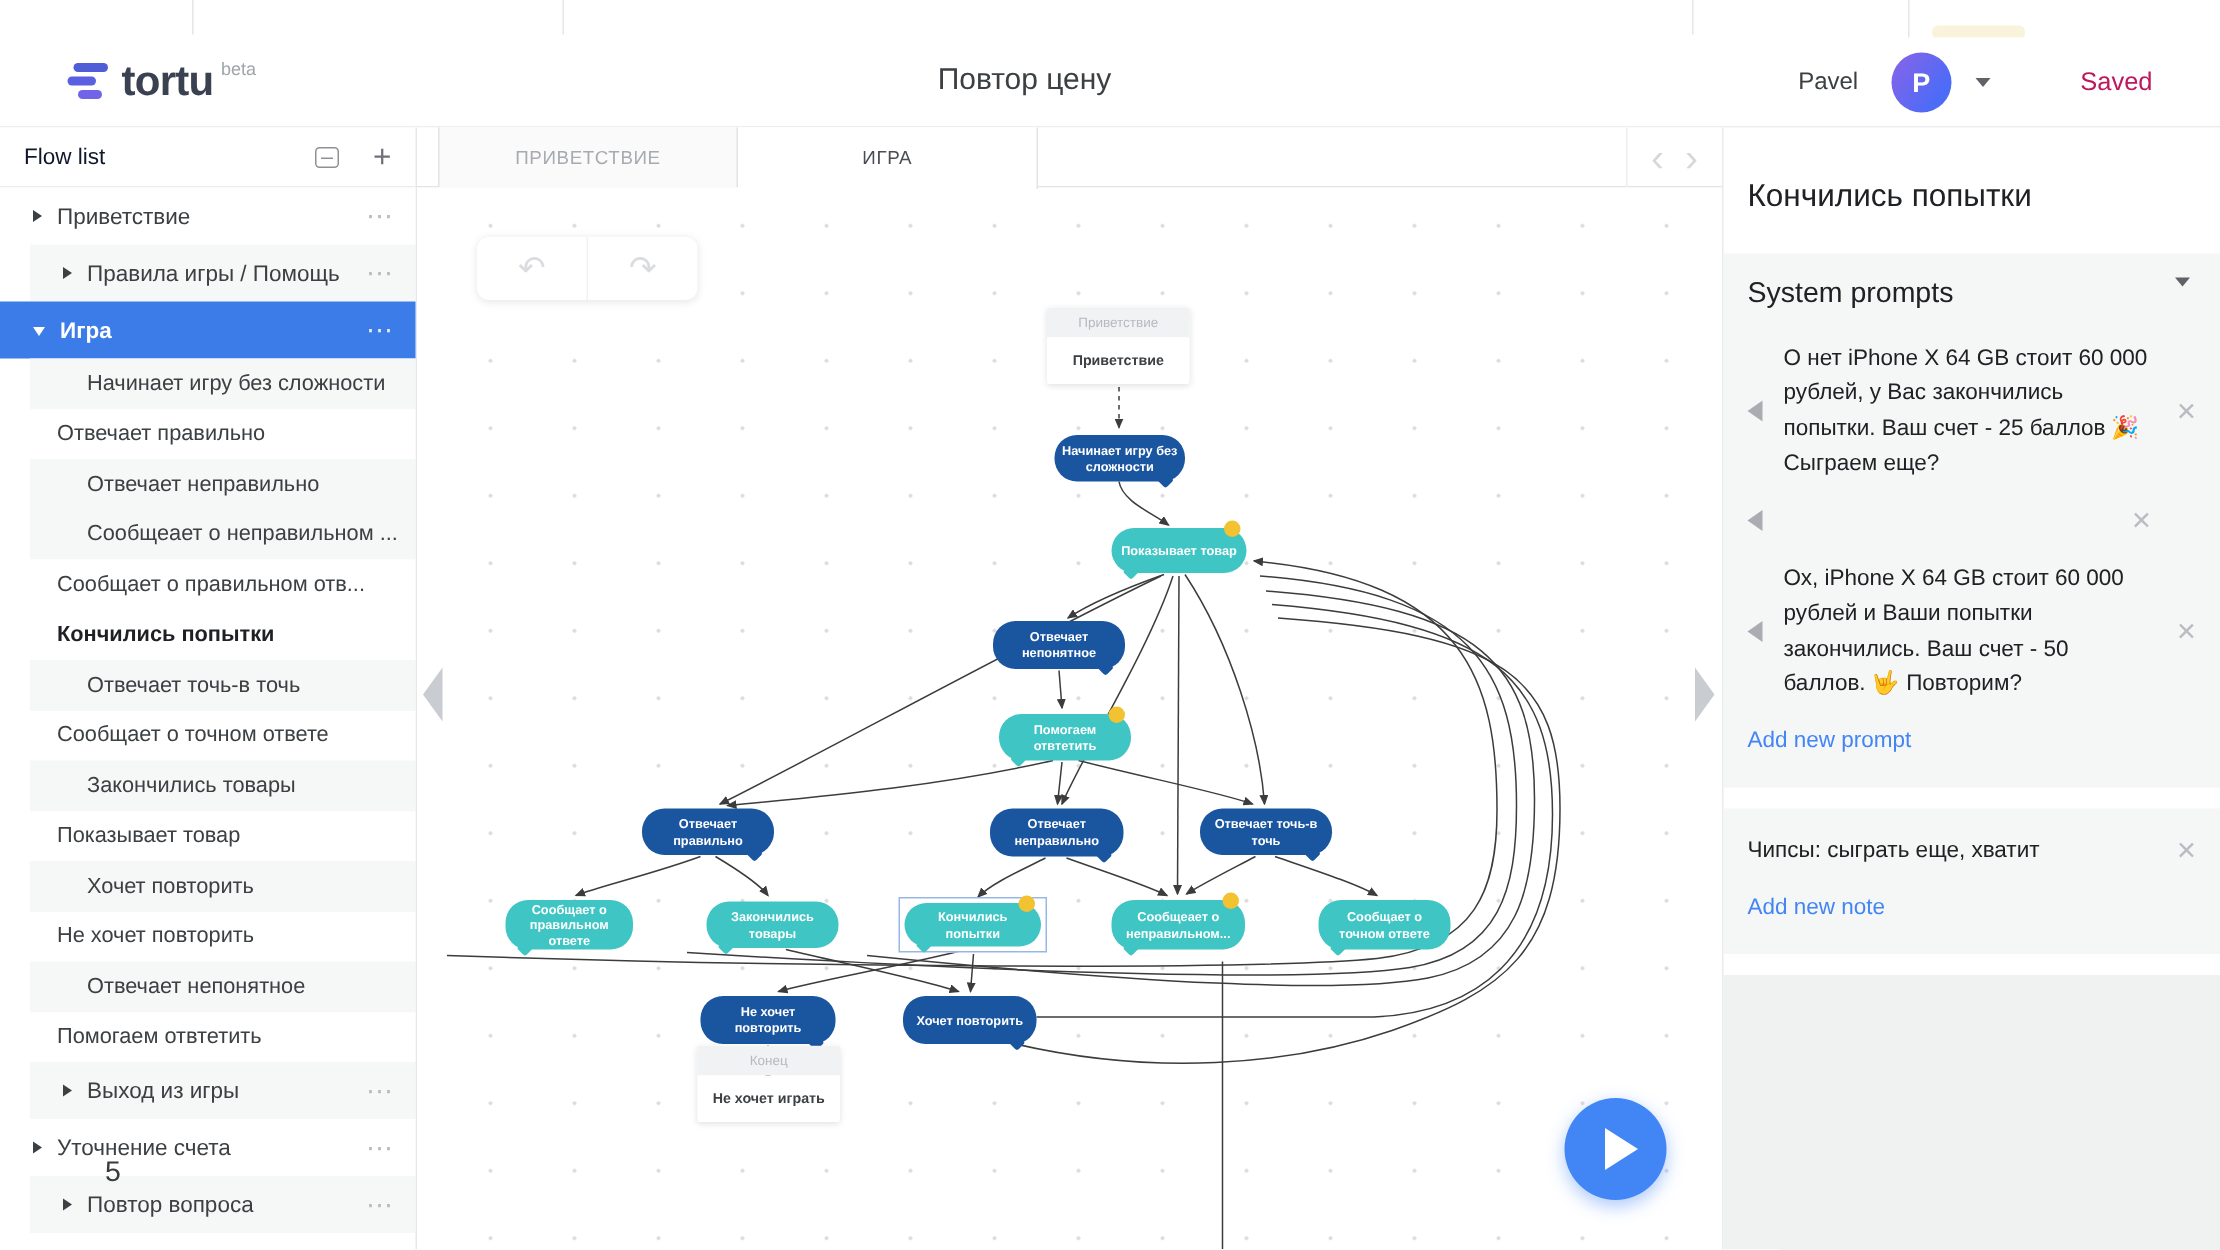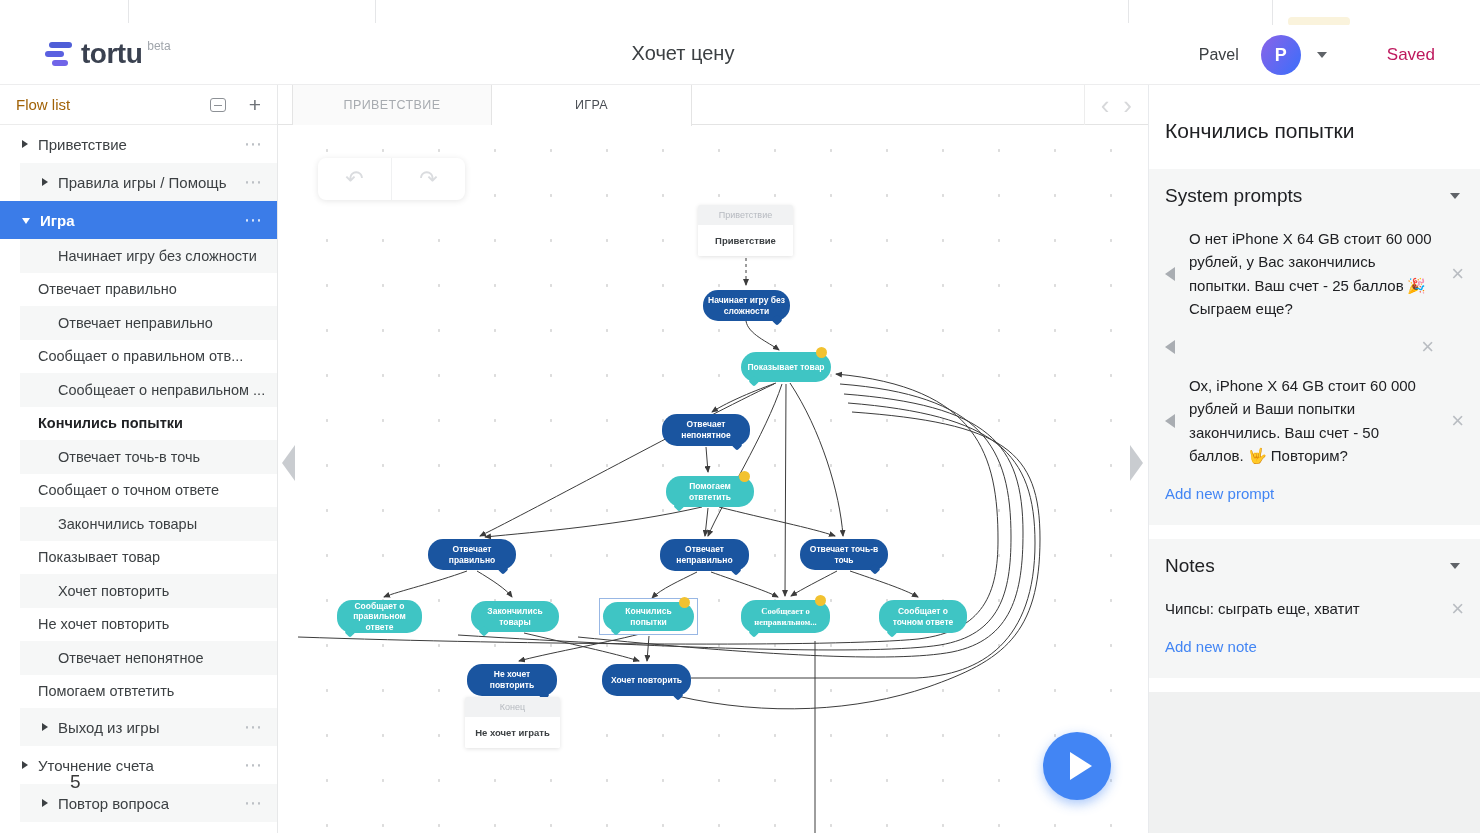--- a/index.html
+++ b/index.html
@@ -32,21 +32,21 @@
   .user-caret { width:0; height:0; border:5px solid transparent; border-top:6px solid #5f6368;
                 margin-left:16px; margin-top:5px; }
   .save-status { font-size:17px; color:#be185d; margin-left:60px; margin-right:45px; }
 
   
   .main { display:flex; height:748px; }
 
   
   .sidebar { width:278px; flex:none; border-right:1px solid #e7e8e9; position:relative; background:#fff; }
   .sidebar-header { height:40px; display:flex; align-items:center; padding:0 16px; border-bottom:1px solid #ececec; }
-  .sidebar-title { font-size:15px; color:#a16207; }
+  .sidebar-title { font-size:15px; color:#0f172a; }
   .collapse-all-icon { margin-left:auto; width:16px; height:14px; border:1.5px solid #8d9196; border-radius:3px; position:relative; cursor:pointer; }
   .collapse-all-icon::after { content:""; position:absolute; left:3px; right:3px; top:50%; height:1.5px; background:#8d9196; }
   .add-flow-icon { margin-left:23px; font-size:21px; font-weight:300; color:#6f7378; line-height:1; cursor:pointer; }
   .add-flow-icon::before { content:"+"; }
   .flow-list { }
   .srow { display:flex; align-items:center; padding-left:22px; cursor:pointer; background:#fff; }
   .srow.alt { background:#f6f7f7;margin-left:20px; }
   .srow.group { height:38px; font-size:15px; }
   .srow.child { height:33.5px; font-size:14.5px; padding-left:38px; }
   .srow.child.active .slabel { font-weight:700; color:#1f2023; }
@@ -110,21 +110,21 @@
   .play-button { position:absolute; left:765px; top:607px; width:68px; height:68px; border-radius:50%;
                  background:#4285f4; box-shadow:0 4px 12px rgba(66,133,244,.45);
                  display:flex; align-items:center; justify-content:center; z-index:5; cursor:pointer; }
   .play-icon { width:0; height:0; border-top:14px solid transparent; border-bottom:14px solid transparent;
                border-left:22px solid #fff; margin-left:7px; }
 
   
   .rightpanel { width:332px; flex:none; border-left:1px solid #e8eaed; background:#fff; display:flex; flex-direction:column; }
   .panel-title { font-size:21px; color:#202124; padding:34px 16px 26px 16px; }
   .psection { background:#f5f6f6; padding:16px 16px 22px 16px; margin-bottom:14px; }
-  .phead { display:flex; align-items:center; margin-bottom:20px; }
+  .phead { display:flex; margin-bottom:20px; }
   .ptitle { font-size:19px; color:#202124; }
   .caret-down-icon { margin-left:auto; margin-right:4px; width:0; height:0;
                      border-left:5px solid transparent; border-right:5px solid transparent;
                      border-top:6px solid #5f6368; cursor:pointer; }
   .pitem { display:grid; grid-template-columns:1fr 22px; column-gap:8px; align-items:center; margin-bottom:16px; }
   .pitem.withicon { grid-template-columns:16px 1fr 22px; }
   .pmarker { width:0; height:0; border-top:7px solid transparent; border-bottom:7px solid transparent;
              border-right:10px solid #a9adb2; cursor:pointer; }
   .ptext { font-size:15px; line-height:1.55; color:#202124; cursor:text; }
   .pclose { font-size:22px; font-weight:300; color:#b9bdc2; text-align:right; line-height:1; cursor:pointer; }
@@ -145,21 +145,21 @@
 <header class="topbar">
   <div class="logo-wrap">
     <span class="logo-icon">
         <i></i>
         <i></i>
         <i></i>
       </span>
     <span class="logo-text">tortu</span>
     <span class="logo-beta">beta</span>
   </div>
-  <div class="doc-title">Хочет цену</div>
+  <div class="doc-title">Повтор цену</div>
   <div class="user-wrap">
     <span class="user-name">Pavel</span>
     <span class="avatar">P</span>
     <span class="user-caret"></span>
     <span class="save-status">Saved</span>
   </div>
 </header>
 
 <div class="main">
   <aside class="sidebar">
@@ -186,25 +186,25 @@
         </div>
         <div class="srow child alt">
           <span class="slabel">Начинает игру без сложности</span>
         </div>
         <div class="srow child">
           <span class="slabel">Отвечает правильно</span>
         </div>
         <div class="srow child alt">
           <span class="slabel">Отвечает неправильно</span>
         </div>
+        <div class="srow child alt">
+          <span class="slabel">Сообщеает о неправильном ...</span>
+        </div>
         <div class="srow child">
           <span class="slabel">Сообщает о правильном отв...</span>
-        </div>
-        <div class="srow child alt">
-          <span class="slabel">Сообщеает о неправильном ...</span>
         </div>
         <div class="srow child active">
           <span class="slabel">Кончились попытки</span>
         </div>
         <div class="srow child alt">
           <span class="slabel">Отвечает точь-в точь</span>
         </div>
         <div class="srow child">
           <span class="slabel">Сообщает о точном ответе</span>
         </div>
@@ -303,21 +303,21 @@
           <div class="bubble blue" style="left: 384px; top: 289px; width: 88px; height: 32px;">Отвечает непонятное</div>
           <div class="bubble teal" style="left: 388px; top: 351px; width: 88px; height: 31px;">Помогаем отвтетить<span class="badge"></span></div>
           <div class="bubble blue" style="left: 150px; top: 414px; width: 88px; height: 31px;">Отвечает правильно</div>
           <div class="bubble blue" style="left: 382px; top: 414px; width: 89px; height: 32px;">Отвечает неправильно</div>
           <div class="bubble blue" style="left: 522px; top: 414px; width: 88px; height: 31px;">Отвечает точь-в точь</div>
           <div class="bubble teal" style="left: 59px; top: 475px; width: 85px; height: 33px;">Сообщает о правильном ответе</div>
           <div class="bubble teal" style="left: 193px; top: 476px; width: 88px; height: 31px;">Закончились товары</div>
           <div class="sel-box" style="left: 321px; top: 473px; width: 99px; height: 37px;">
             <div class="bubble teal" style="width: 91px; height: 29px;">Кончились попытки<span class="badge"></span></div>
           </div>
-          <div class="bubble teal" style="left: 463px; top: 475px; width: 89px; height: 33px; font-family: Liberation Serif, serif;">Сообщеает о неправильном...<span class="badge"></span></div>
+          <div class="bubble teal" style="left: 463px; top: 475px; width: 89px; height: 33px;">Сообщеает о неправильном...<span class="badge"></span></div>
           <div class="bubble teal" style="left: 601px; top: 475px; width: 88px; height: 33px;">Сообщает о точном ответе</div>
           <div class="bubble blue" style="left: 189px; top: 539px; width: 90px; height: 32px;">Не хочет повторить</div>
           <div class="bubble blue" style="left: 324px; top: 539px; width: 89px; height: 32px;">Хочет повторить</div>
           <div class="node-card" style="left: 187px; top: 572px; width: 95px;">
             <div class="hd">Конец</div>
             <div class="bd">Не хочет играть</div>
           </div>
         </div>
 
       <div class="undo-redo">
@@ -345,23 +345,20 @@
             <div class="ptext">О нет iPhone X 64 GB стоит 60 000 рублей, у Вас закончились попытки. Ваш счет - 25 баллов 🎉  Сыграем еще?</div>
             <span class="pclose">×</span>
           </div><div class="pitem withicon">
             <span class="pmarker"></span>
             <span class="pclose">×</span>
           </div><div class="pitem withicon">
             <span class="pmarker"></span>
             <div class="ptext">Ох, iPhone X 64 GB стоит 60 000 рублей и Ваши попытки закончились. Ваш счет - 50 баллов. 🤟  Повторим?</div>
             <span class="pclose">×</span>
           </div><a class="padd">Add new prompt</a></section>
-        <section class="psection"><div class="phead">
-            <span class="ptitle">Notes</span>
-            <span class="caret-down-icon"></span>
-          </div><div class="pitem">
+        <section class="psection"><div class="pitem">
             <div class="ptext">Чипсы: сыграть еще, хватит</div>
             <span class="pclose">×</span>
           </div><a class="padd">Add new note</a></section>
       </div>
     <div class="panel-filler"></div>
   </aside>
 </div>
 
 </body></html>

